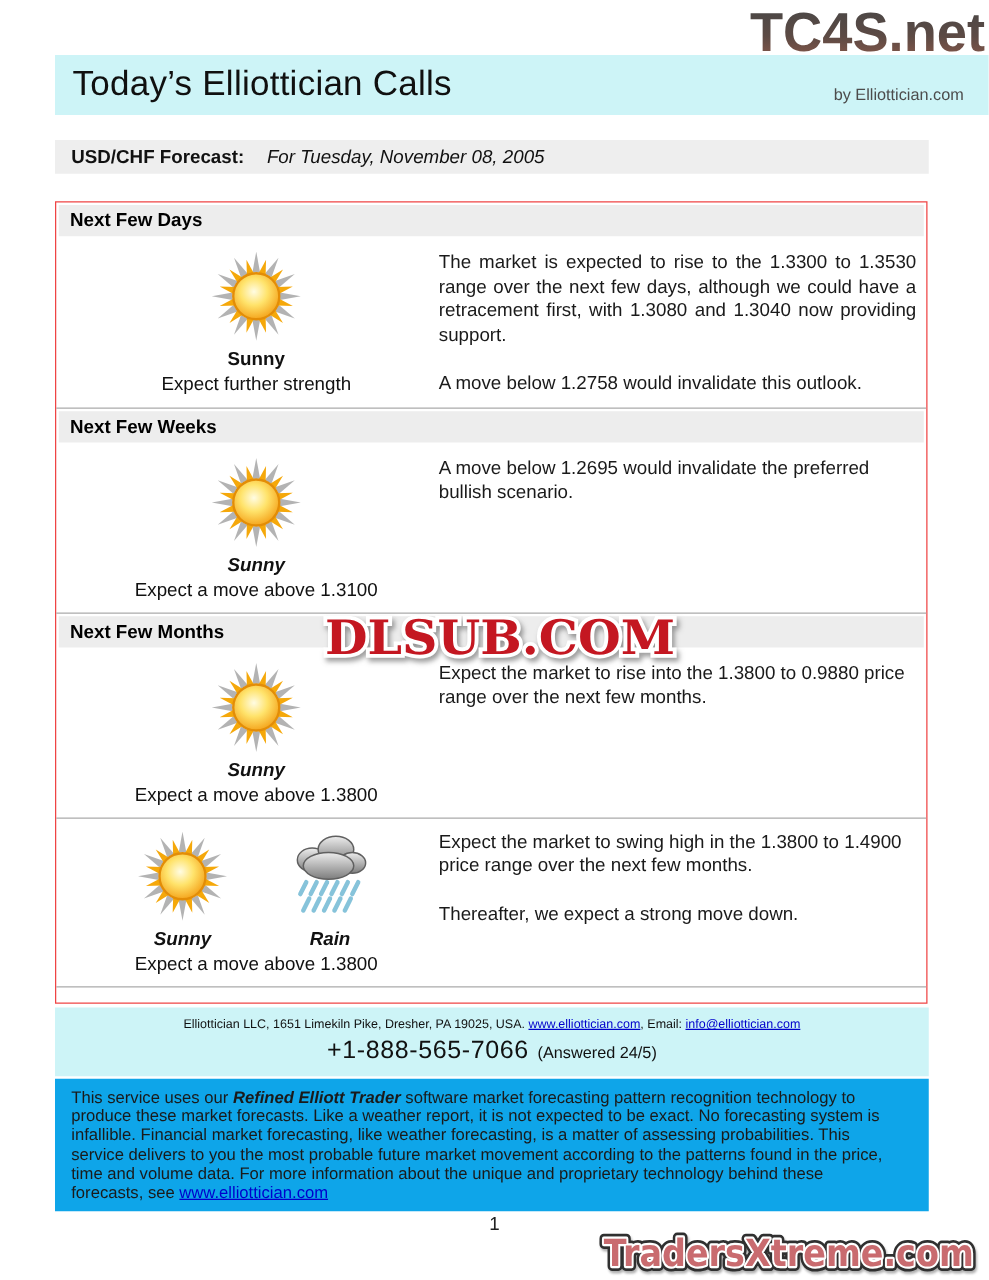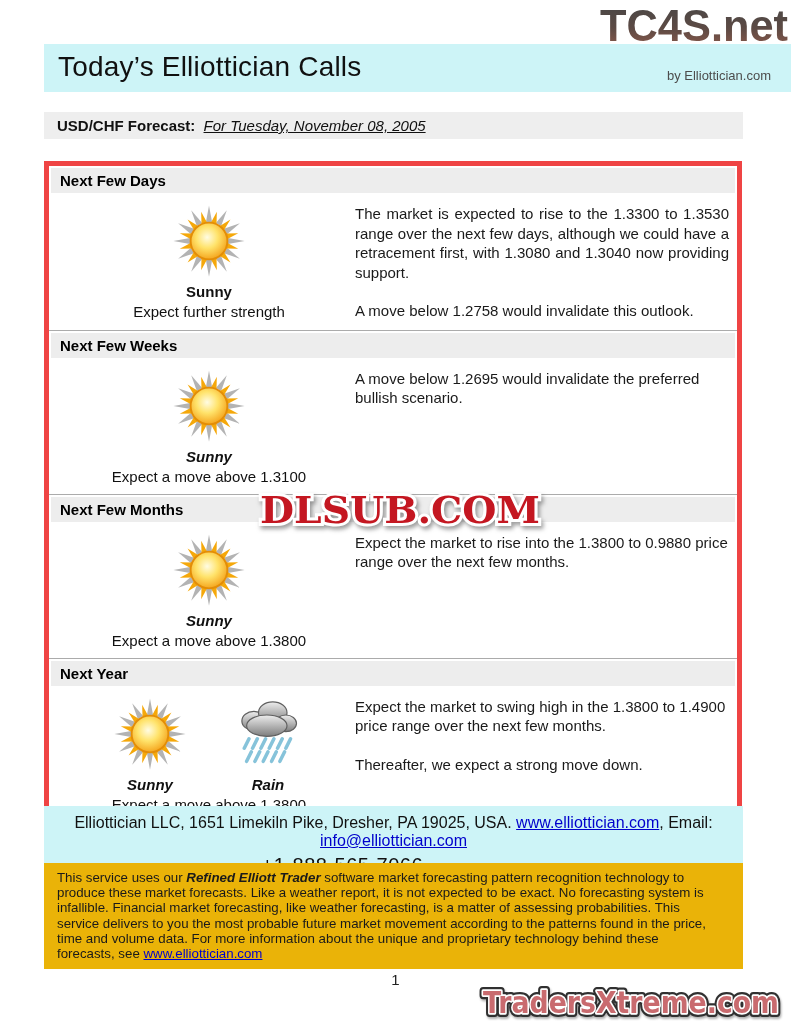--- a/index.html
+++ b/index.html
@@ -24,26 +24,26 @@
   .banner .byline {
     position:absolute; right:32px; bottom:9px; font-size:13px; color:#4c4c4c;
   }
 
   
   .forecast-bar {
     position:absolute; left:44px; top:112px; width:699px; height:27px;
     background:#eeeeee; line-height:27px; padding-left:13px; font-size:15px;
   }
   .forecast-bar .flabel { font-weight:bold; }
-  .forecast-bar .fdate  { font-style:italic; margin-left:4px;text-decoration:underline; }
+  .forecast-bar .fdate  { font-style:italic; margin-left:14px; }
 
   
   .main-table {
     position:absolute; left:44px; top:161px; width:698px;
-    border:5px solid #ef4444; background:#fff;
+    border:1px solid #ef4444; background:#fff;
   }
   .section + .section { border-top:1px solid #ababab; }
   .sec-header {
     margin:2px; background:#ededed; padding:4px 9px 4px 9px;
     font-size:15px; font-weight:bold; color:#000;
   }
   .sec-body { display:flex; padding:5px 0 9px 0; }
   .icon-col { width:300px; padding-left:20px; text-align:center; padding-top:3px; }
   .icons-row { display:flex; justify-content:center; align-items:flex-end; gap:42px; }
   .icon-block { display:flex; flex-direction:column; align-items:center; }
@@ -55,30 +55,30 @@
   .text-col p { margin:0 0 19px 0; }
   .text-col p:last-child { margin-bottom:0; }
   .text-justify p { text-align:justify; }
   .table-bottom { border-top:1px solid #ababab; height:13px; }
 
   
   .contact-box {
     position:absolute; left:44px; top:806px; width:699px;
     background:#cdf4f7; text-align:center; padding:8px 6px 9px 6px;
   }
-  .contact-line1 { font-size:16px; color:#111; }
+  .contact-line1 { font-size:10px; color:#111; }
   .contact-line2 { margin-top:4px; }
   .phone { font-size:20px; letter-spacing:0.5px; }
   .phone-note { font-size:13px; margin-left:7px; }
   a.doc-link { color:#0000cc; text-decoration:underline; cursor:pointer; }
 
   
   .disclaimer-box {
     position:absolute; left:44px; top:863px; width:699px;
-    background:#eab308; padding:7px 30px 8px 13px;
+    background:#0ea5e9; padding:7px 30px 8px 13px;
     font-size:13.3px; line-height:15.2px; color:#1a1a1a;
   }
   .product-name { font-weight:bold; font-style:italic; }
 
   
   .page-number {
     position:absolute; left:0; top:971px; width:100%; text-align:center;
     font-size:15px; color:#222;
   }
 
@@ -244,21 +244,20 @@
           </div>
           <div class="icon-caption">Expect a move above 1.3800</div>
         </div>
         <div class="text-col">
           <p>Expect the market to rise into the 1.3800 to 0.9880 price range over the next few months.</p>
         </div>
       </div>
     </div>
 
     <div class="section">
-      <div class="sec-header">Next Year</div>
       <div class="sec-body">
         <div class="icon-col">
           <div class="icons-row">
             <div class="icon-block">
               <svg class="wicon">
                   <use href="#sym-sun"></use>
                 </svg>
               <div class="icon-label">Sunny</div>
             </div>
             <div class="icon-block">

